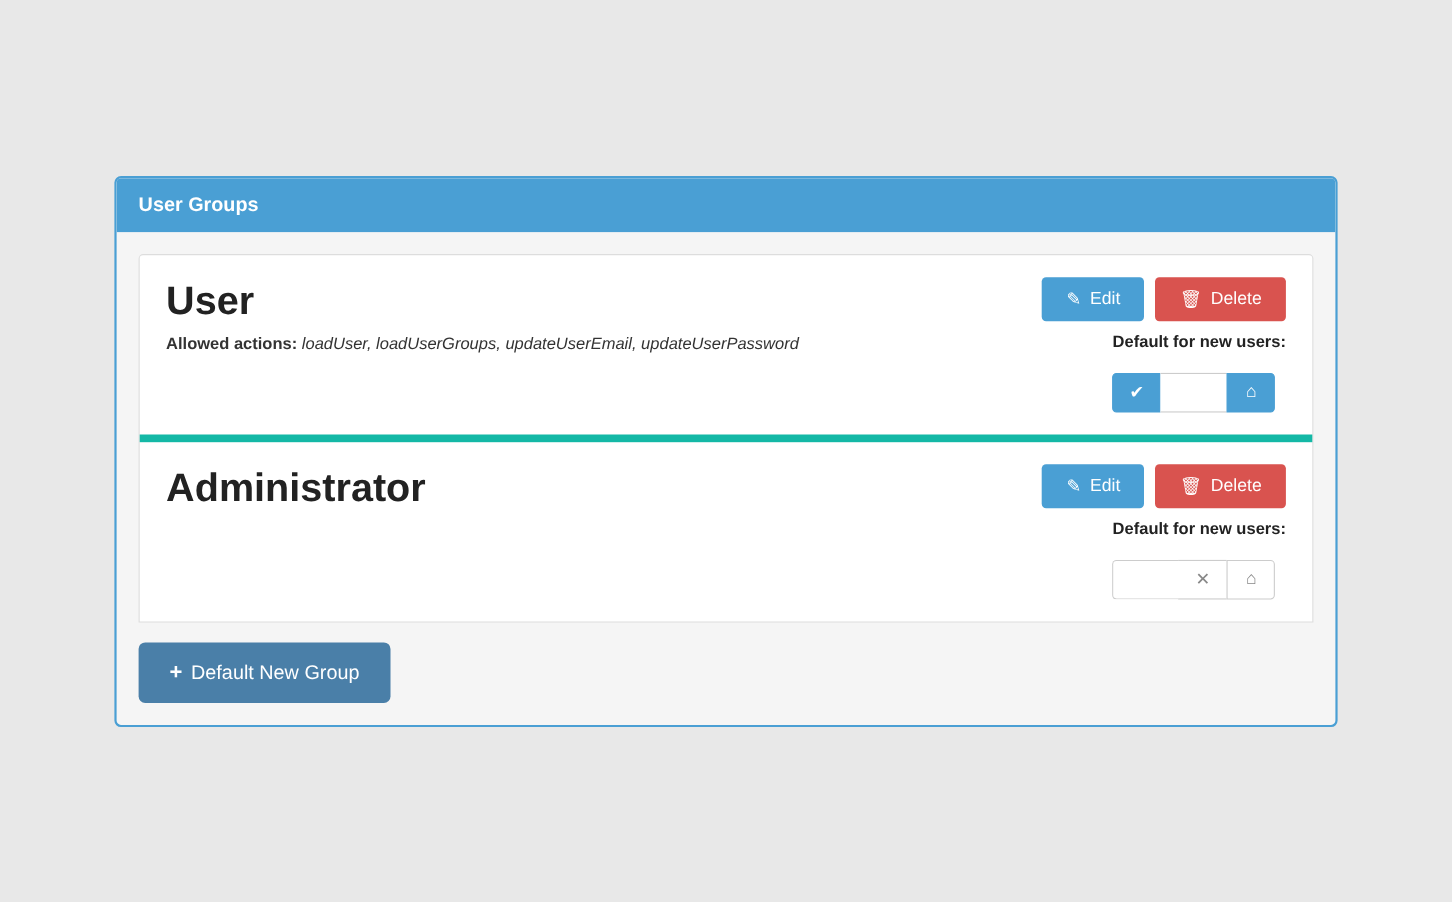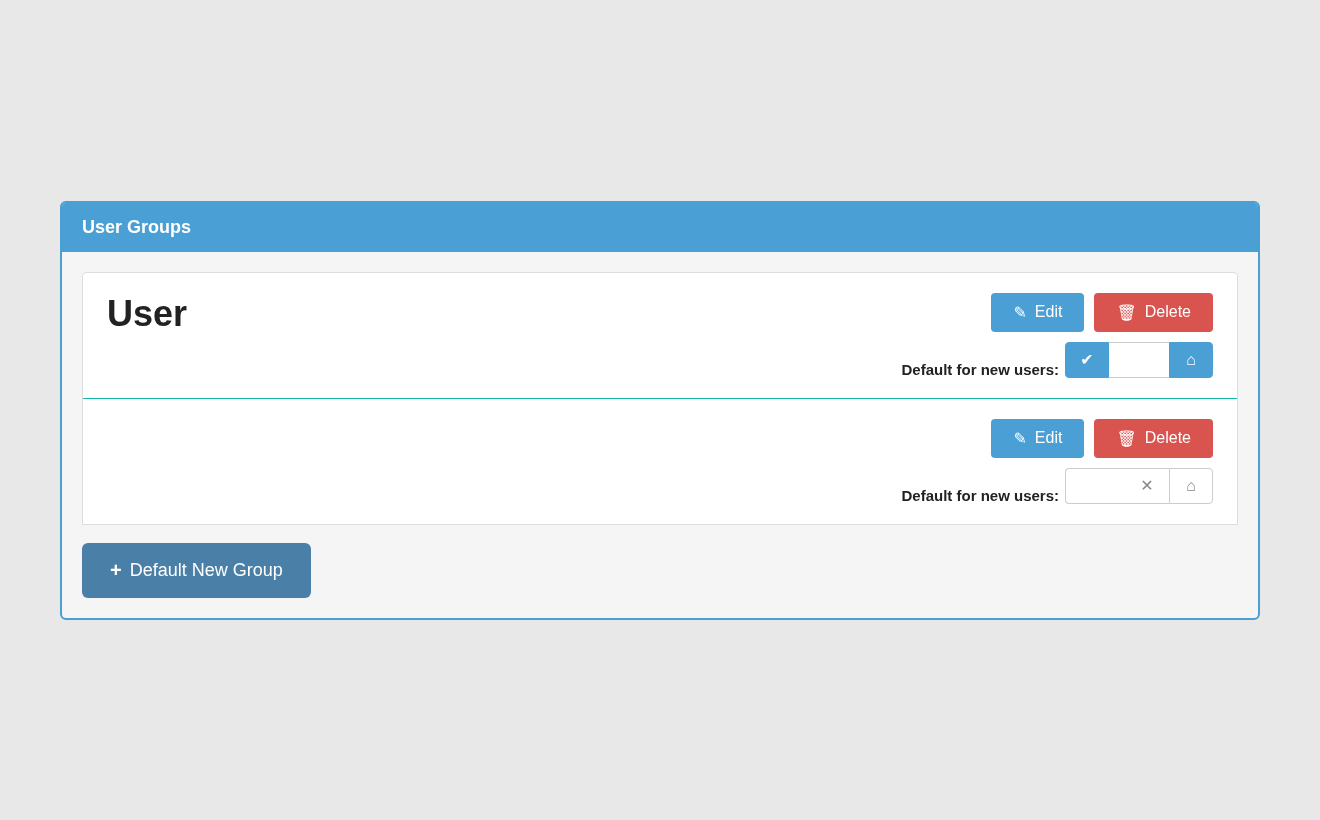--- a/index.html
+++ b/index.html
@@ -5,21 +5,21 @@
     * { box-sizing: border-box; margin: 0; padding: 0; }
     body {
       background: #e8e8e8;
       display: flex;
       align-items: center;
       justify-content: center;
       min-height: 820px;
       font-family: -apple-system, BlinkMacSystemFont, "Segoe UI", Helvetica, Arial, sans-serif;
     }
     .panel {
-      width: 1200px;
+      width: 1112px;
       border: 2px solid #4a9fd4;
       border-radius: 6px;
       background: #f5f5f5;
       overflow: hidden;
     }
     .panel-header {
       background: #4a9fd4;
       padding: 14px 20px;
     }
     .panel-header-title {
@@ -37,21 +37,21 @@
       margin-bottom: 0;
     }
     .group-card:first-child {
       border-radius: 4px 4px 0 0;
     }
     .group-row {
       display: flex;
       align-items: flex-start;
       justify-content: space-between;
       padding: 20px 24px;
-      border-bottom: 1px solid #14b8a6;
+      border-bottom: 7px solid #14b8a6;
     }
     .group-row:last-child {
       border-bottom: none;
     }
     .group-info {
       flex: 1;
       padding-right: 40px;
     }
     .group-name {
       font-size: 36px;
@@ -94,23 +94,23 @@
       color: #fff;
     }
     .btn-edit {
       background: #4a9fd4;
     }
     .btn-delete {
       background: #d9534f;
     }
     .default-section {
       display: flex;
-      flex-direction: row;
-      align-items: flex-end;
-      gap: 6px;
+      flex-direction: column;
+      align-items: flex-start;
+      gap: 20px;
     }
     .default-label {
       font-size: 15px;
       font-weight: bold;
       color: #222;
     }
     .default-toggle {
       display: flex;
       align-items: center;
       gap: 0;
@@ -192,20 +192,24 @@
 <div class="panel">
   <div class="panel-header">
     <span class="panel-header-title">User Groups</span>
   </div>
   <div class="panel-body">
     <div class="group-card">
 
       <div class="group-row">
         <div class="group-info">
           <div class="group-name">User</div>
+          <div class="group-actions-label">
+            <strong>Allowed actions:</strong>
+            <span class="group-actions-list">loadUser, loadUserGroups, updateUserEmail, updateUserPassword</span>
+          </div>
         </div>
         <div class="group-controls">
           <div class="btn-row">
             <button class="btn btn-edit">
               <span>✎</span>
               <span>Edit</span>
             </button>
             <button class="btn btn-delete">
               <span>🗑</span>
               <span>Delete</span>
@@ -217,20 +221,21 @@
               <span class="toggle-check">✔</span>
               <input class="toggle-input" type="text" value="" style="">
               <span class="toggle-home">⌂</span>
             </div>
           </div>
         </div>
       </div>
 
       <div class="group-row">
         <div class="group-info">
+          <div class="group-name">Administrator</div>
         </div>
         <div class="group-controls">
           <div class="btn-row">
             <button class="btn btn-edit">
               <span>✎</span>
               <span>Edit</span>
             </button>
             <button class="btn btn-delete">
               <span>🗑</span>
               <span>Delete</span>

